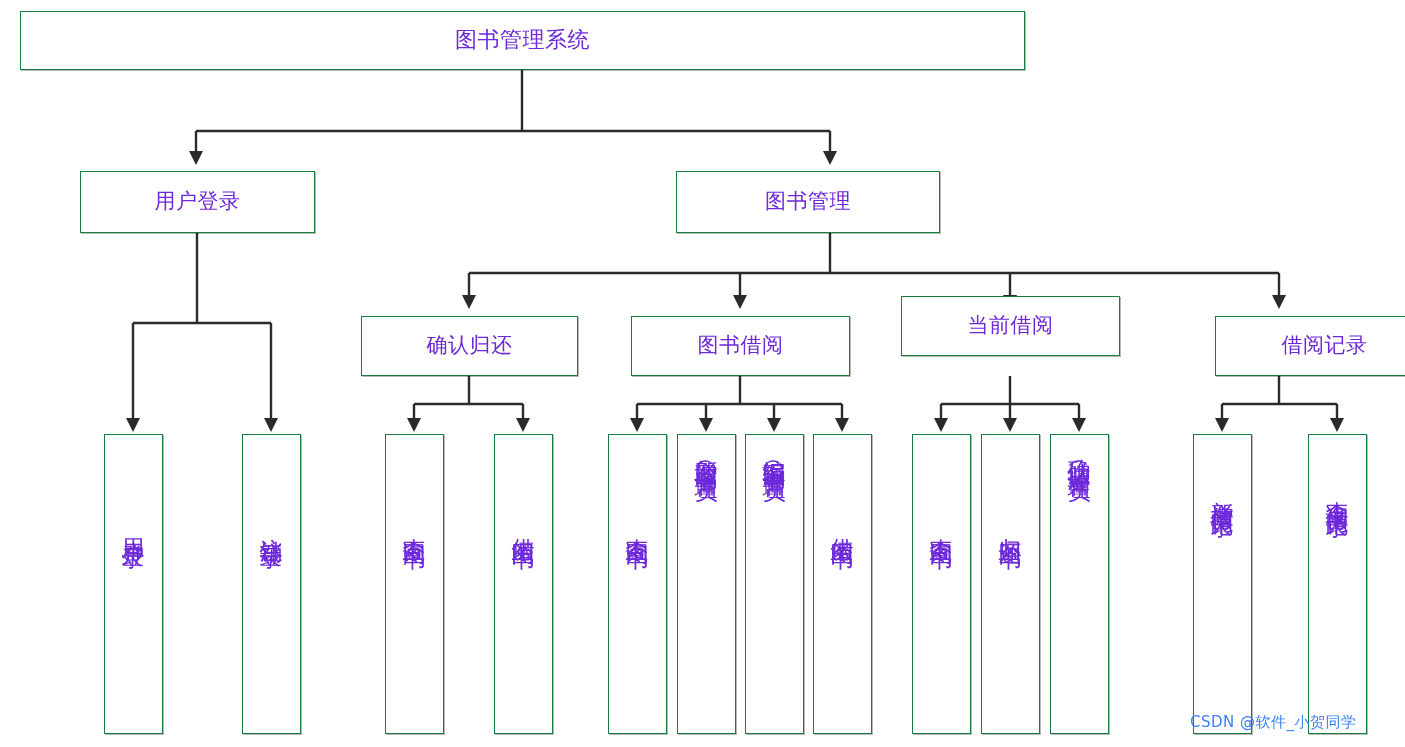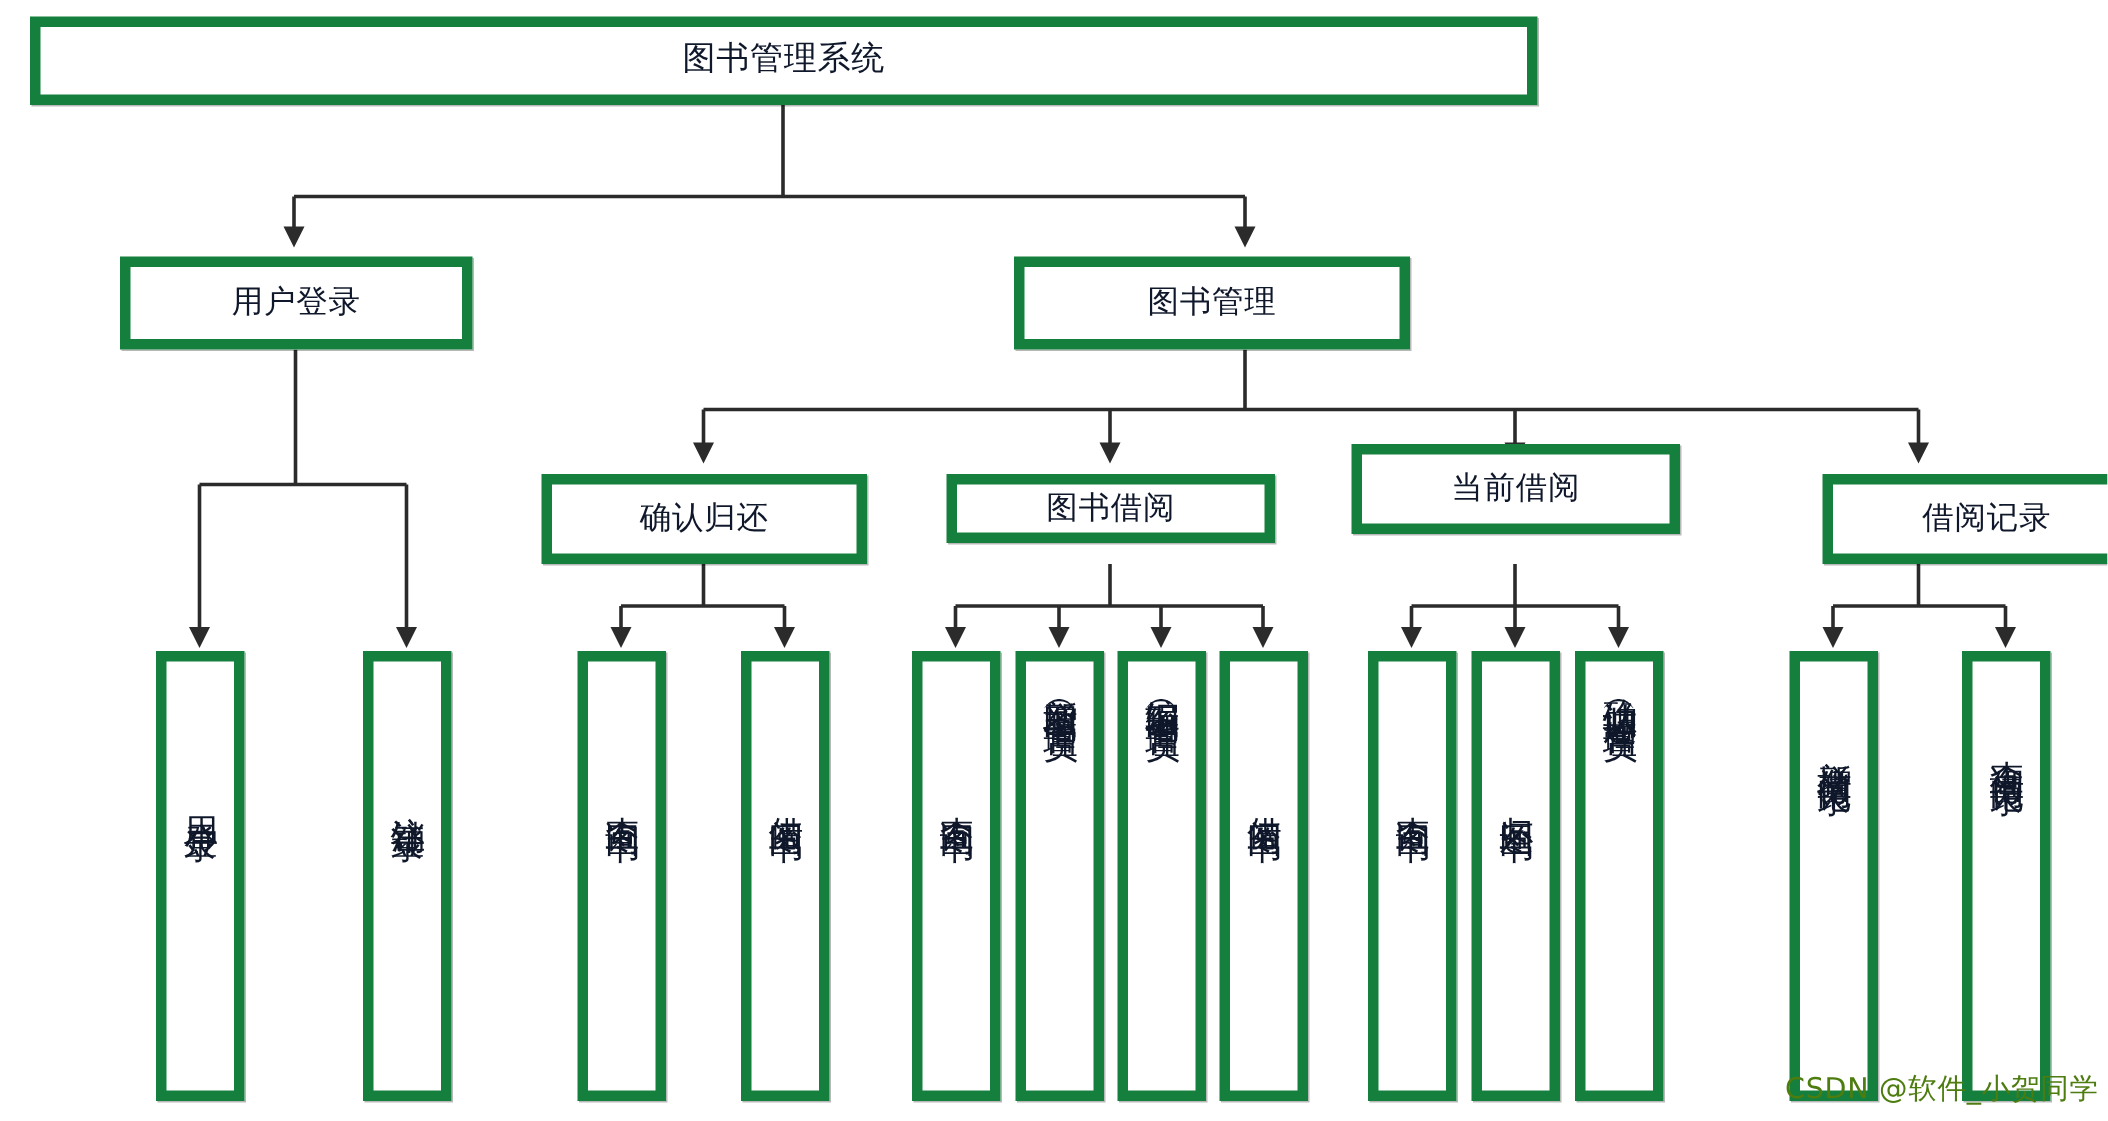--- a/index.html
+++ b/index.html
@@ -21,26 +21,26 @@
     position: absolute;
     left: 0;
     top: 0;
     width: 1405px;
     height: 747px;
     pointer-events: none;
   }
   .node {
     position: absolute;
     box-sizing: border-box;
-    border: 7px solid #15803d;
+    border: 1px solid #15803d;
     background: #ffffff;
     display: flex;
     align-items: center;
     justify-content: center;
-    color: #0f172a;
+    color: #6d28d9;
     box-shadow: 1px 1px 0 rgba(0,0,0,0.28);
   }
   .node .lbl {
     display: block;
     line-height: 1.12;
     letter-spacing: 0.5px;
     white-space: pre;
   }
   .node.horiz .lbl {
     font-size: 21px;
@@ -57,22 +57,22 @@
   .node.vert .lbl {
     writing-mode: vertical-rl;
     text-orientation: upright;
     font-size: 23px;
     line-height: 1.05;
     letter-spacing: 3px;
     text-align: left;
   }
   .watermark {
     position: absolute;
-    color: #4d7c0f;
-    font-size: 19px;
+    color: #3b82f6;
+    font-size: 15px;
     white-space: nowrap;
     letter-spacing: 0.5px;
     user-select: none;
   }
 </style>
 </head>
 <body>
 
 <div id="canvas">
 
@@ -133,21 +133,21 @@
   <div class="node horiz" style="left:80px; top:171px; width:235px; height:62px;">
     <span class="lbl">用户登录</span>
   </div>
   <div class="node horiz" style="left:676px; top:171px; width:264px; height:62px;">
     <span class="lbl">图书管理</span>
   </div>
 
   <div class="node horiz" style="left:361px; top:316px; width:217px; height:60px;">
     <span class="lbl">确认归还</span>
   </div>
-  <div class="node horiz" style="left:631px; top:316px; width:219px; height:46px;">
+  <div class="node horiz" style="left:631px; top:316px; width:219px; height:60px;">
     <span class="lbl">图书借阅</span>
   </div>
   <div class="node horiz" style="left:901px; top:296px; width:219px; height:60px;">
     <span class="lbl">当前借阅</span>
   </div>
   <div class="node horiz" style="left:1170px; top:316px; width:219px; height:60px;margin-left:45px;">
     <span class="lbl">借阅记录</span>
   </div>
 
   <div class="node vert" style="left:104px; top:434px; width:59px; height:300px; padding-top:85px;">

